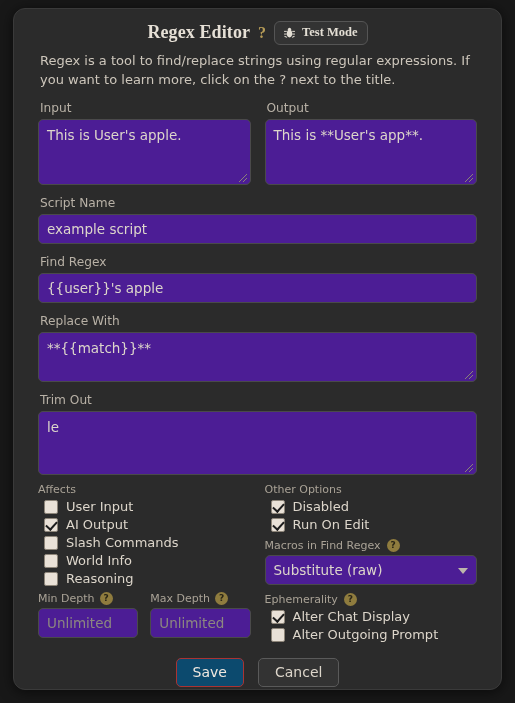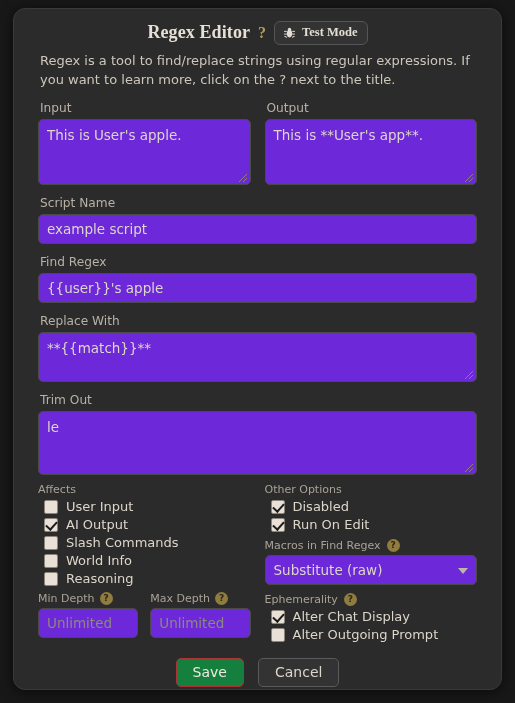--- a/index.html
+++ b/index.html
@@ -43,21 +43,21 @@
     font-size: 13px; line-height: 1.45; color: #cdc6bb;
     margin: 9px 0 0 0; padding: 0 2px;
   }
   .flabel {
     font-size: 12.2px; color: #b8b1a6;
     margin: 11px 0 4px 2px; display: flex; align-items: center; gap: 6px;
   }
   .smalllabel { font-size: 11px; color: #a9a296; }
   .fld {
     width: 100%;
-    background: #6d28d9;
+    background: #4c1d95;
     border: 1px solid #4a4a4a;
     border-radius: 5px;
     color: #ddd6cb;
     font-family: "DejaVu Sans", sans-serif;
     font-size: 13.5px;
     padding: 6px 8px;
     outline: none;
     display: block;
   }
   .fld::placeholder { color: #8d8880; }
@@ -110,21 +110,21 @@
   .depth-row > div { flex: 1; min-width: 0; }
   .btns {
     display: flex; justify-content: center; gap: 14px;
     margin-top: 16px;
   }
   .btn {
     font-family: "DejaVu Sans", sans-serif;
     font-size: 14px; padding: 5px 16px 6px;
     border-radius: 5px; cursor: pointer;
   }
-  .btn-save { background: #15803d; border: 1px solid #a33; color: #f0e8e0; }
+  .btn-save { background: #0c4a6e; border: 1px solid #a33; color: #f0e8e0; }
   .btn-cancel { background: #333; border: 1px solid #5a5a5a; color: #ddd6cb; }
 </style>
 </head>
 <body>
 
 <div class="dialog">
 
   <div class="hdr">
     <span class="hdr-title">Regex Editor</span>
     <span class="help-q">?</span>

